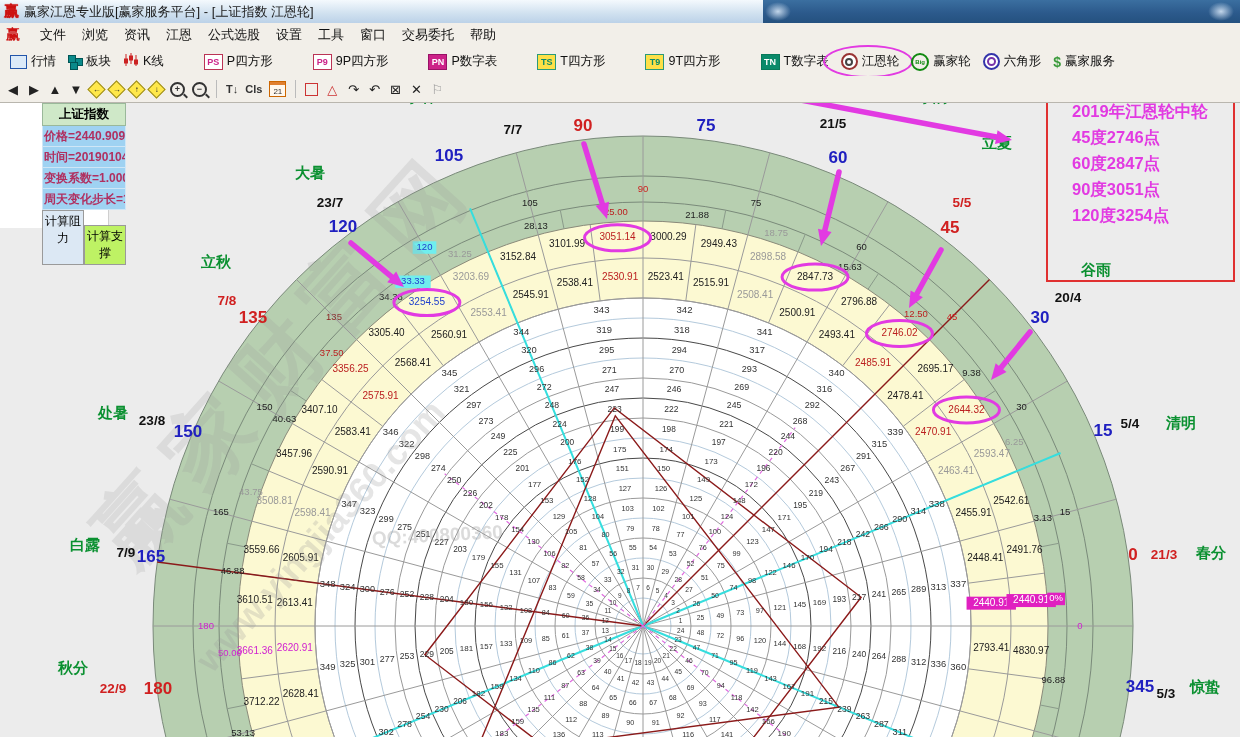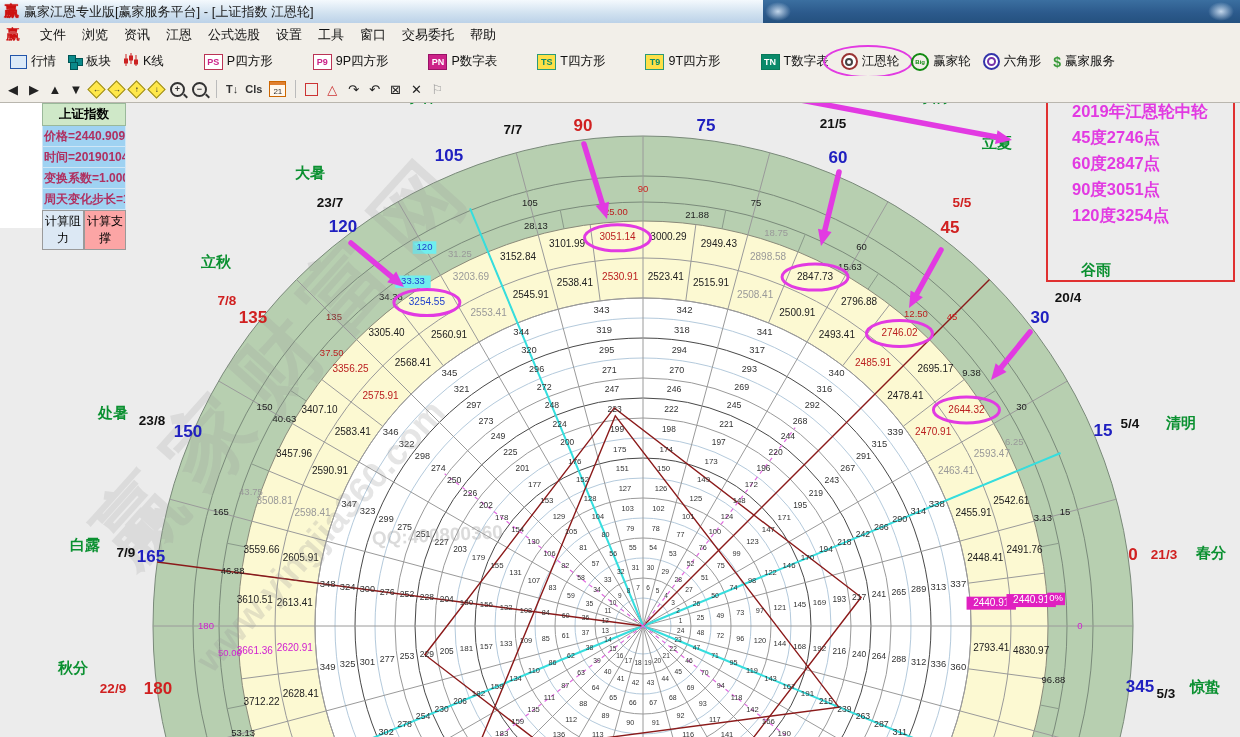--- a/index.html
+++ b/index.html
@@ -67,21 +67,21 @@
   .panel-col{position:absolute;top:102px;left:0;width:108px;height:126px;background:#fff;z-index:10;
     border-right:1px solid #cfcfcf;}
   .side-panel{position:absolute;top:103px;left:0;width:84px;z-index:11;font-size:12px;padding-left:42px;}
   .sp-title{background:#cfe8c8;border:1px solid #9ab89a;text-align:center;color:#000;
     font-weight:bold;padding:2px 0;font-size:12.5px;}
   .sp-row{background:#9fd2f2;border:1px solid #cfe6f6;border-top:none;color:#b03060;font-weight:bold;
     padding:1.5px 1px;white-space:nowrap;overflow:hidden;font-size:12px;}
   .sp-btns{display:flex;}
   .sp-btn{flex:1;text-align:center;padding:2px 0;font-size:12px;color:#000;border:1px solid #9a9a9a;cursor:default;}
   .sp-btn.b1{background:#dce8f4;}
-  .sp-btn.b2{background:#fca5a5;}
+  .sp-btn.b2{background:#bef264;margin-top:15px;}
   
   .anno-box{position:absolute;left:1046px;top:88px;width:189px;height:194px;border:2px solid #e03030;
     z-index:15;background:transparent;padding:8px 0 0 12px;box-sizing:border-box;}
   .anno-line{color:#e23ae2;font-size:16.5px;font-weight:bold;line-height:26px;white-space:nowrap;margin-left:12px;}
   svg#wheel{position:absolute;top:0;left:0;z-index:5;pointer-events:none;}
 </style>
 </head>
 <body>
 
 <div class="titlebar">

